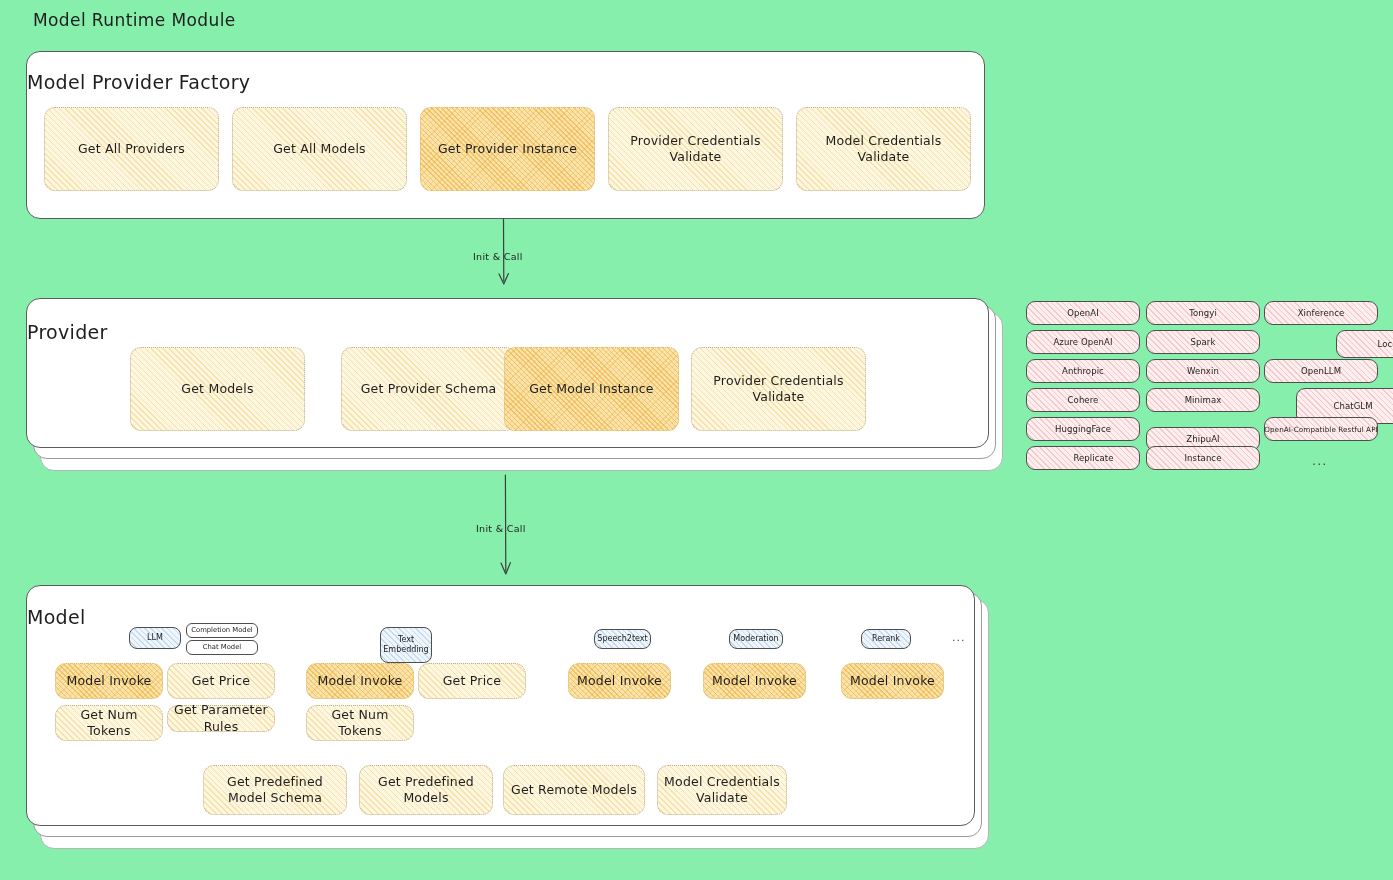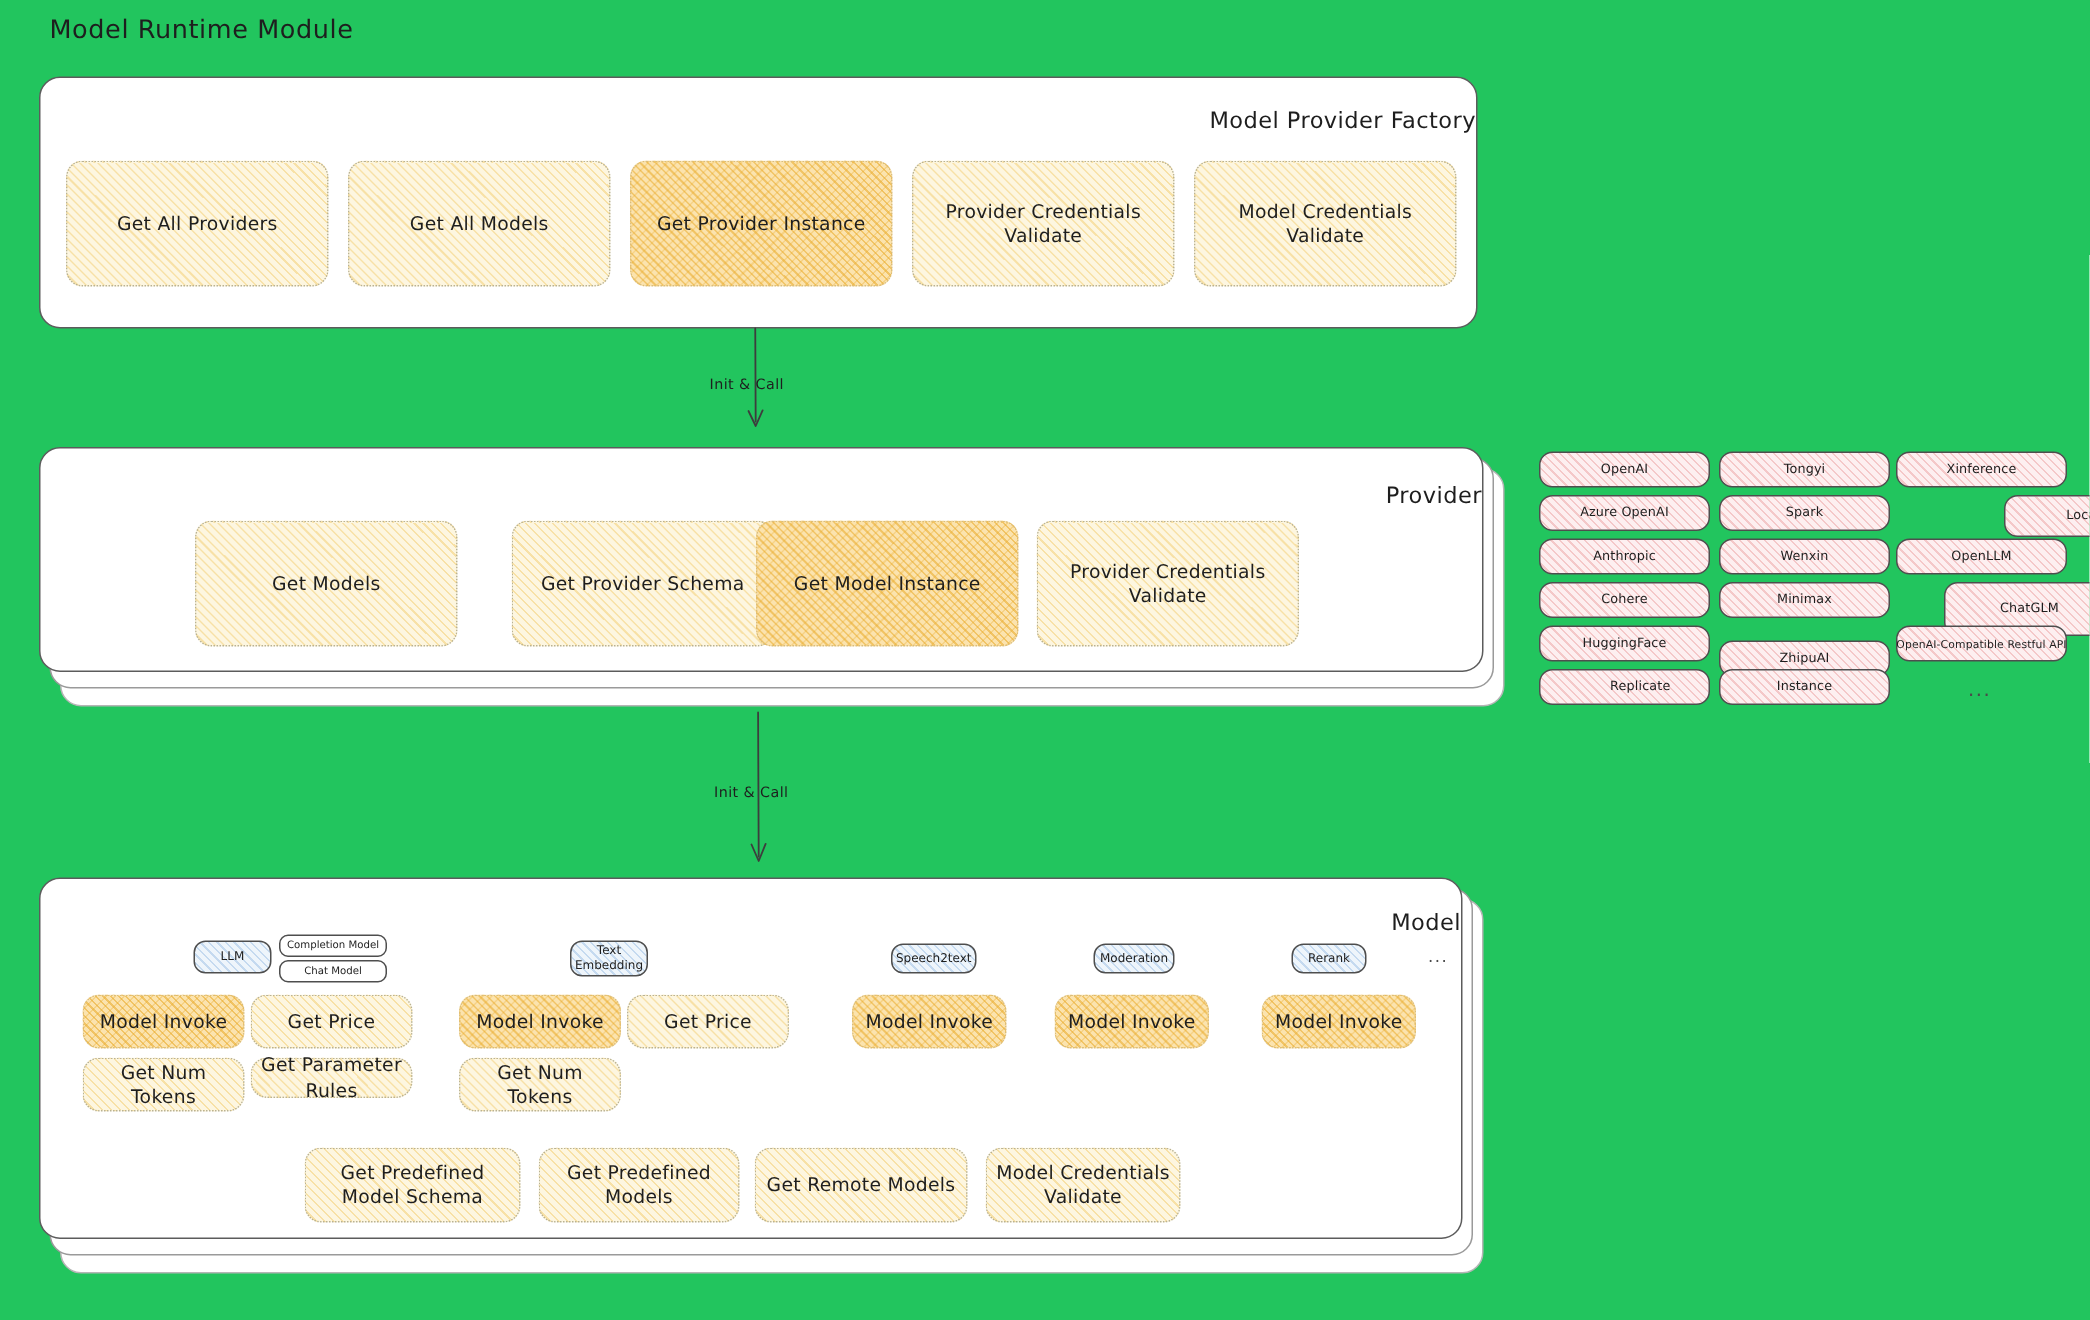--- a/index.html
+++ b/index.html
@@ -8,21 +8,21 @@
     margin: 0; padding: 0;
     width: 1393px; height: 880px;
     background: #ffffff;
     font-family: "DejaVu Sans", sans-serif;
     overflow: hidden;
   }
   #canvas {
     position: relative;
     width: 1393px;
     height: 880px;
-    background: #22c55e;
+    background: #86efac;
   }
 
   
   .page-title {
     position: absolute;
     left: 33px; top: 10px;
     font-size: 17px;
     color: #1e1e1e;
     letter-spacing: 0.4px;
     font-family: "DejaVu Sans", sans-serif;
@@ -34,22 +34,22 @@
     border: 1.3px solid #5c5c5c;
     border-radius: 14px;
     background: #ffffff;
   }
   .container-box.l2 { border-color: #9a9a9a; border-width: 1.1px; }
   .container-box.l3 { border-color: #b5b5b5; border-width: 1.1px; }
 
   .container-title {
     position: absolute;
     width: 100%;
-    text-align: right;
-    font-size: 15px;
+    text-align: left;
+    font-size: 19px;
     color: #1e1e1e;
     letter-spacing: 0.3px;
   }
 
   
   .node {
     position: absolute;
     border: 1.4px dotted #b9b293;
     border-radius: 11px;
     display: flex;
@@ -220,21 +220,21 @@
     <div class="container-title" style="top:20px;">Model</div>
   </div>
   <div id="model-groups">
       <div class="badge" style="left: 129px; top: 627px; width: 52px; height: 22px;">LLM</div>
       <div class="badge plain" style="left: 186px; top: 623px; width: 72px; height: 15px; font-size: 6.8px; border-radius: 6px;">Completion Model</div>
       <div class="badge plain" style="left: 186px; top: 640px; width: 72px; height: 15px; font-size: 6.8px; border-radius: 6px;">Chat Model</div>
       <div class="node hl" style="left: 55px; top: 663px; width: 108px; height: 36px;">Model Invoke</div>
       <div class="node" style="left: 167px; top: 663px; width: 108px; height: 36px;">Get Price</div>
       <div class="node" style="left: 55px; top: 705px; width: 108px; height: 36px;">Get Num Tokens</div>
       <div class="node" style="left: 167px; top: 705px; width: 108px; height: 27px;">Get Parameter Rules</div>
-      <div class="badge" style="left: 380px; top: 627px; width: 52px; height: 24px;">Text Embedding</div>
+      <div class="badge" style="left: 380px; top: 627px; width: 52px; height: 36px;">Text Embedding</div>
       <div class="node hl" style="left: 306px; top: 663px; width: 108px; height: 36px;">Model Invoke</div>
       <div class="node" style="left: 418px; top: 663px; width: 108px; height: 36px;">Get Price</div>
       <div class="node" style="left: 306px; top: 705px; width: 108px; height: 36px;">Get Num Tokens</div>
       <div class="badge" style="left: 594px; top: 629px; width: 57px; height: 20px;">Speech2text</div>
       <div class="node hl" style="left: 568px; top: 663px; width: 103px; height: 36px;">Model Invoke</div>
       <div class="badge" style="left: 729px; top: 629px; width: 54px; height: 20px;">Moderation</div>
       <div class="node hl" style="left: 703px; top: 663px; width: 103px; height: 36px;">Model Invoke</div>
       <div class="badge" style="left: 861px; top: 629px; width: 50px; height: 20px;">Rerank</div>
       <div class="node hl" style="left: 841px; top: 663px; width: 103px; height: 36px;">Model Invoke</div>
     </div>

